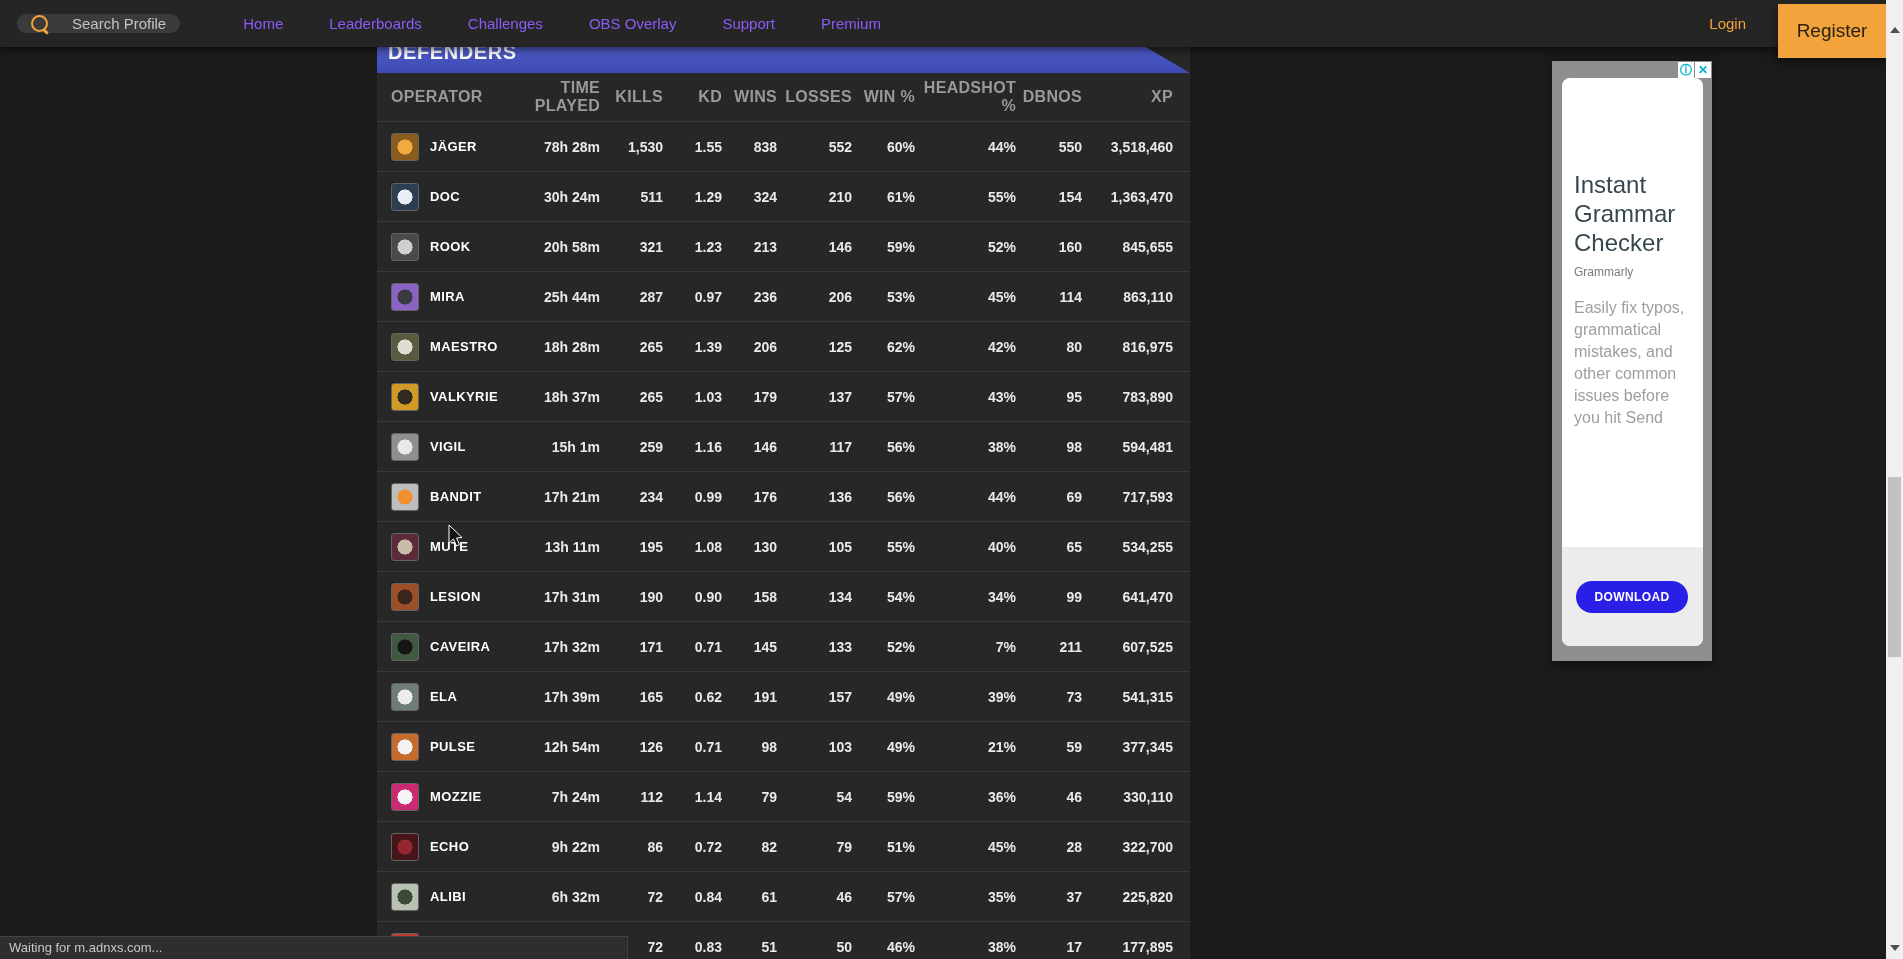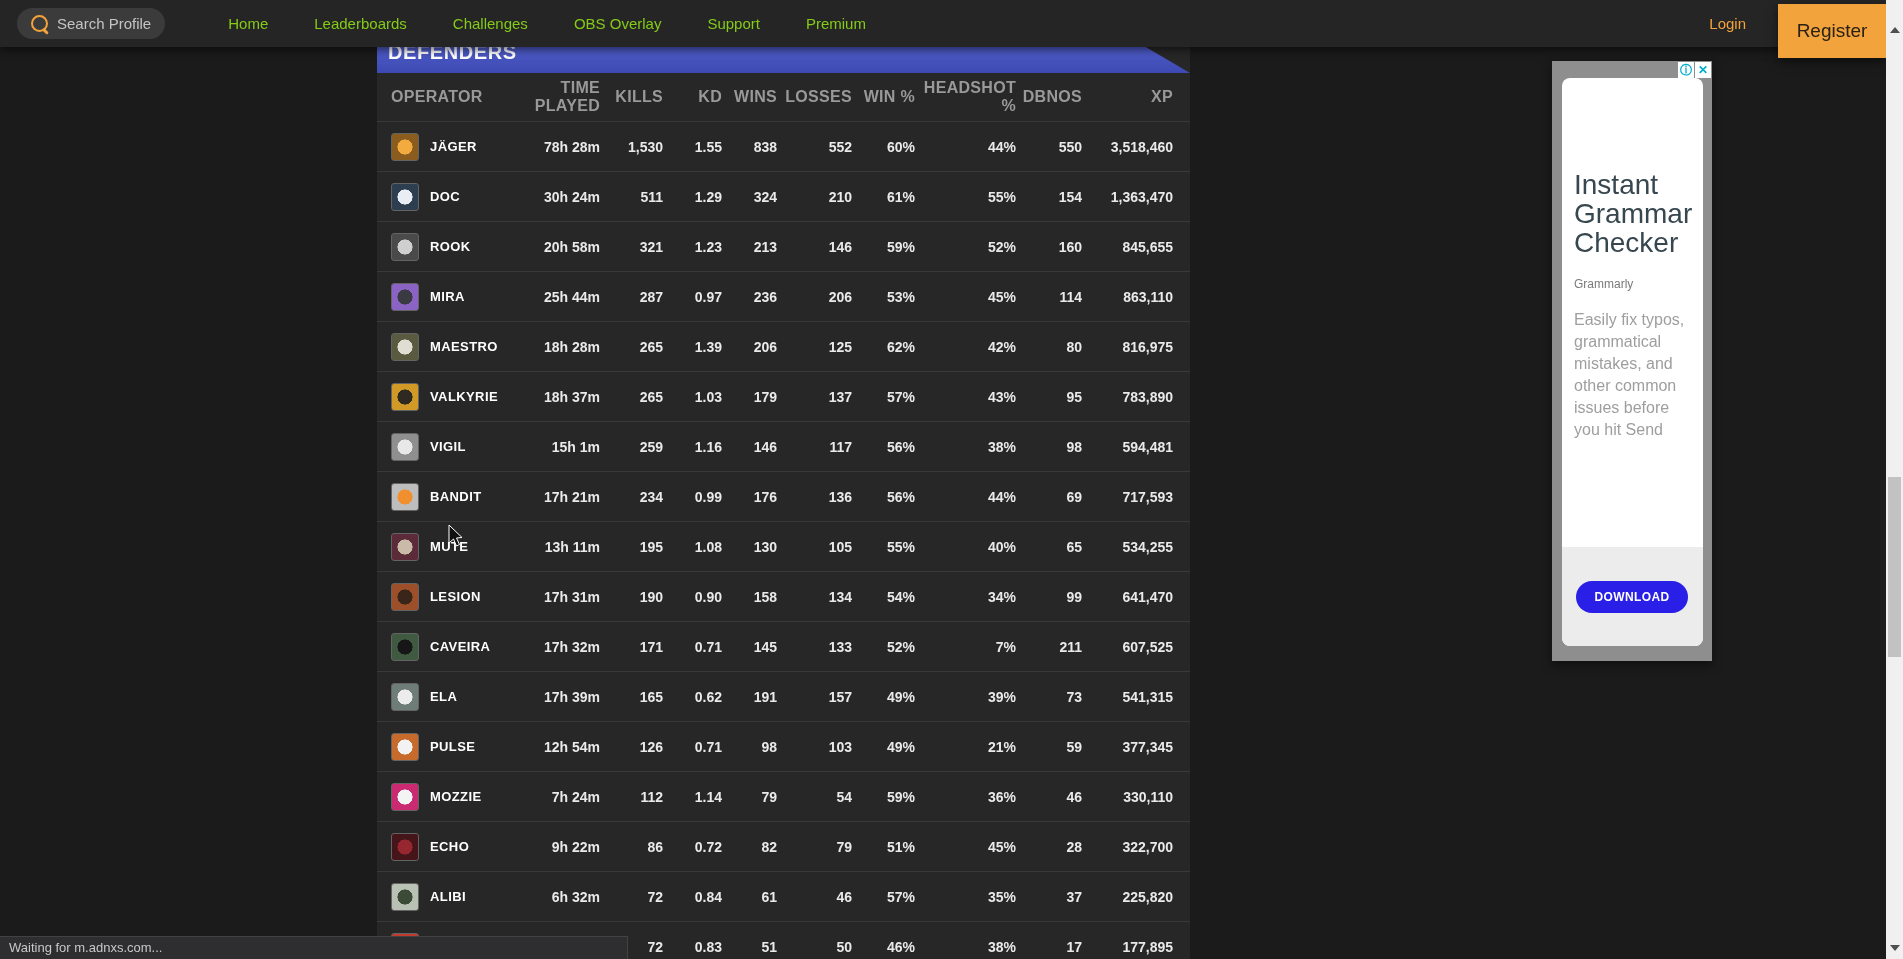--- a/index.html
+++ b/index.html
@@ -8,30 +8,30 @@
     background:#1b1b1b; font-family:"Liberation Sans", sans-serif;
   }
 
   
   .nav {
     position:absolute; top:0; left:0; width:1886px; height:47px;
     background:#252525; box-shadow:0 3px 8px rgba(0,0,0,.55);
     display:flex; align-items:center; z-index:6;
   }
   .search-pill {
-    margin-left:17px; height:31px; min-width:148px; box-sizing:border-box;
+    margin-left:17px; height:19px; min-width:148px; box-sizing:border-box;
     background:#3b3b3b; border-radius:16px; display:flex; align-items:center;
-    gap:9px; padding:0 14px; cursor:text;
+    gap:24px; padding:0 14px; cursor:text;
   }
   .search-pill .label { color:#c4c4c4; font-size:15px; }
   .mag { width:13px; height:13px; border:2px solid #f2a33c; border-radius:50%; position:relative; flex:0 0 auto; }
   .mag::after { content:""; position:absolute; width:2.5px; height:7px; background:#f2a33c;
     left:11px; top:11px; transform:rotate(-45deg); border-radius:2px; }
   .nav-links { display:flex; margin-left:40px; }
-  .nav-item { padding:0 23px; color:#84cc16; font-size:15px; cursor:pointer; }
+  .nav-item { padding:0 23px; color:#8b5cf6; font-size:15px; cursor:pointer; }
   .login {
     position:absolute; right:140px; top:0; height:47px; display:flex; align-items:center;
     color:#f2a33c; font-size:15px; cursor:pointer;
   }
   .register {
     position:absolute; right:0; top:4px; width:108px; height:54px; background:#f2a33c;
     display:flex; align-items:center; justify-content:center; color:#2a2013;
     font-size:19px; cursor:pointer; box-shadow:0 4px 10px rgba(0,0,0,.5);
   }
 
@@ -71,22 +71,22 @@
   .ad-chips { position:absolute; top:1px; right:1px; display:flex; gap:1px; }
   .ad-chip {
     width:16px; height:16px; background:#ffffff; color:#00aecd;
     font-size:12px; line-height:16px; text-align:center; cursor:pointer;
     font-weight:bold;
   }
   .ad-card {
     position:absolute; left:10px; top:17px; width:141px; height:568px;
     background:#ffffff; border-radius:8px; overflow:hidden; cursor:pointer;
   }
-  .ad-heading { margin:92px 12px 0; font-size:28px; line-height:29px; color:#37474f; font-weight:500; }
-  .ad-brand   { margin:20px 12px 0; font-size:12px; color:#7a7a7a; }
+  .ad-heading { margin:92px 12px 0; font-size:24px; line-height:29px; color:#37474f; font-weight:500; }
+  .ad-brand   { margin:8px 12px 0; font-size:12px; color:#7a7a7a; }
   .ad-text    { margin:18px 12px 0; font-size:16px; line-height:22px; color:#9e9e9e; }
   .ad-bottom  { position:absolute; bottom:0; left:0; width:100%; height:99px; background:#ececec; }
   .ad-btn {
     position:absolute; left:14px; top:34px; width:112px; height:32px; border-radius:16px;
     background:#2a1fe6; color:#ffffff; font-size:12px; font-weight:bold; letter-spacing:.4px;
     display:flex; align-items:center; justify-content:center; cursor:pointer;
   }
 
   
   .scrollbar { position:absolute; right:0; top:0; width:17px; height:959px; background:#f0f0f0; z-index:10; }

